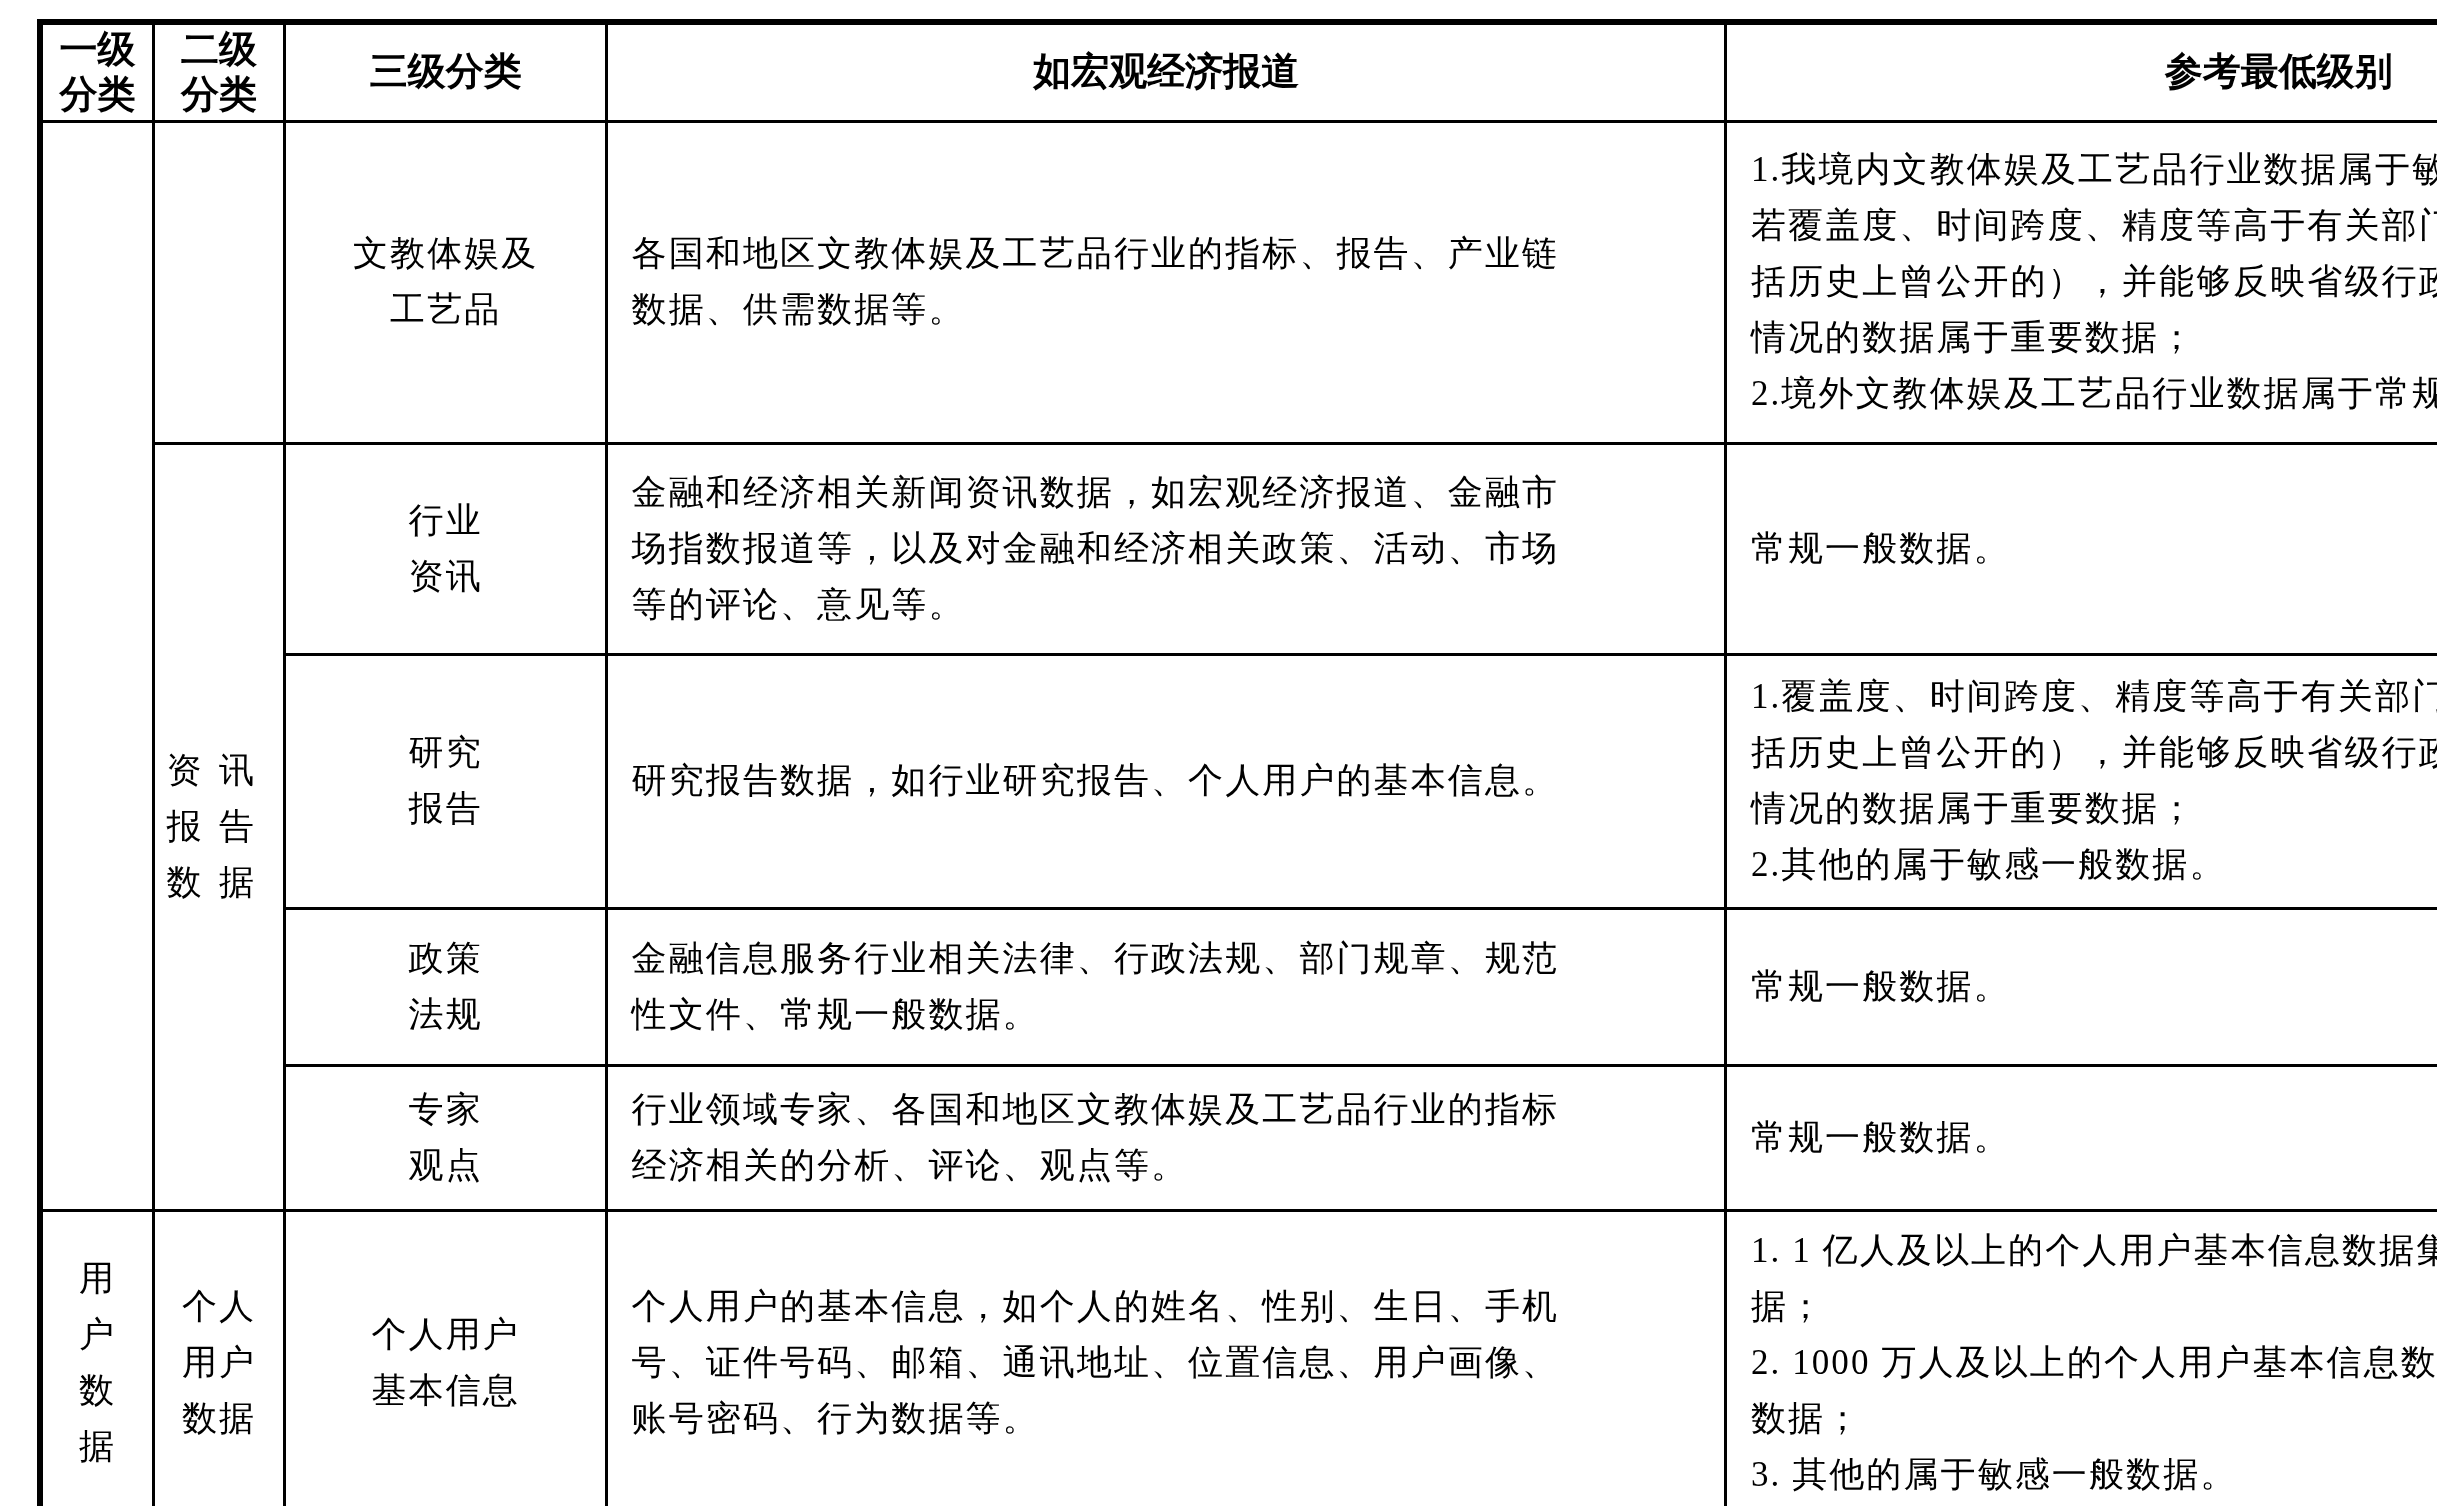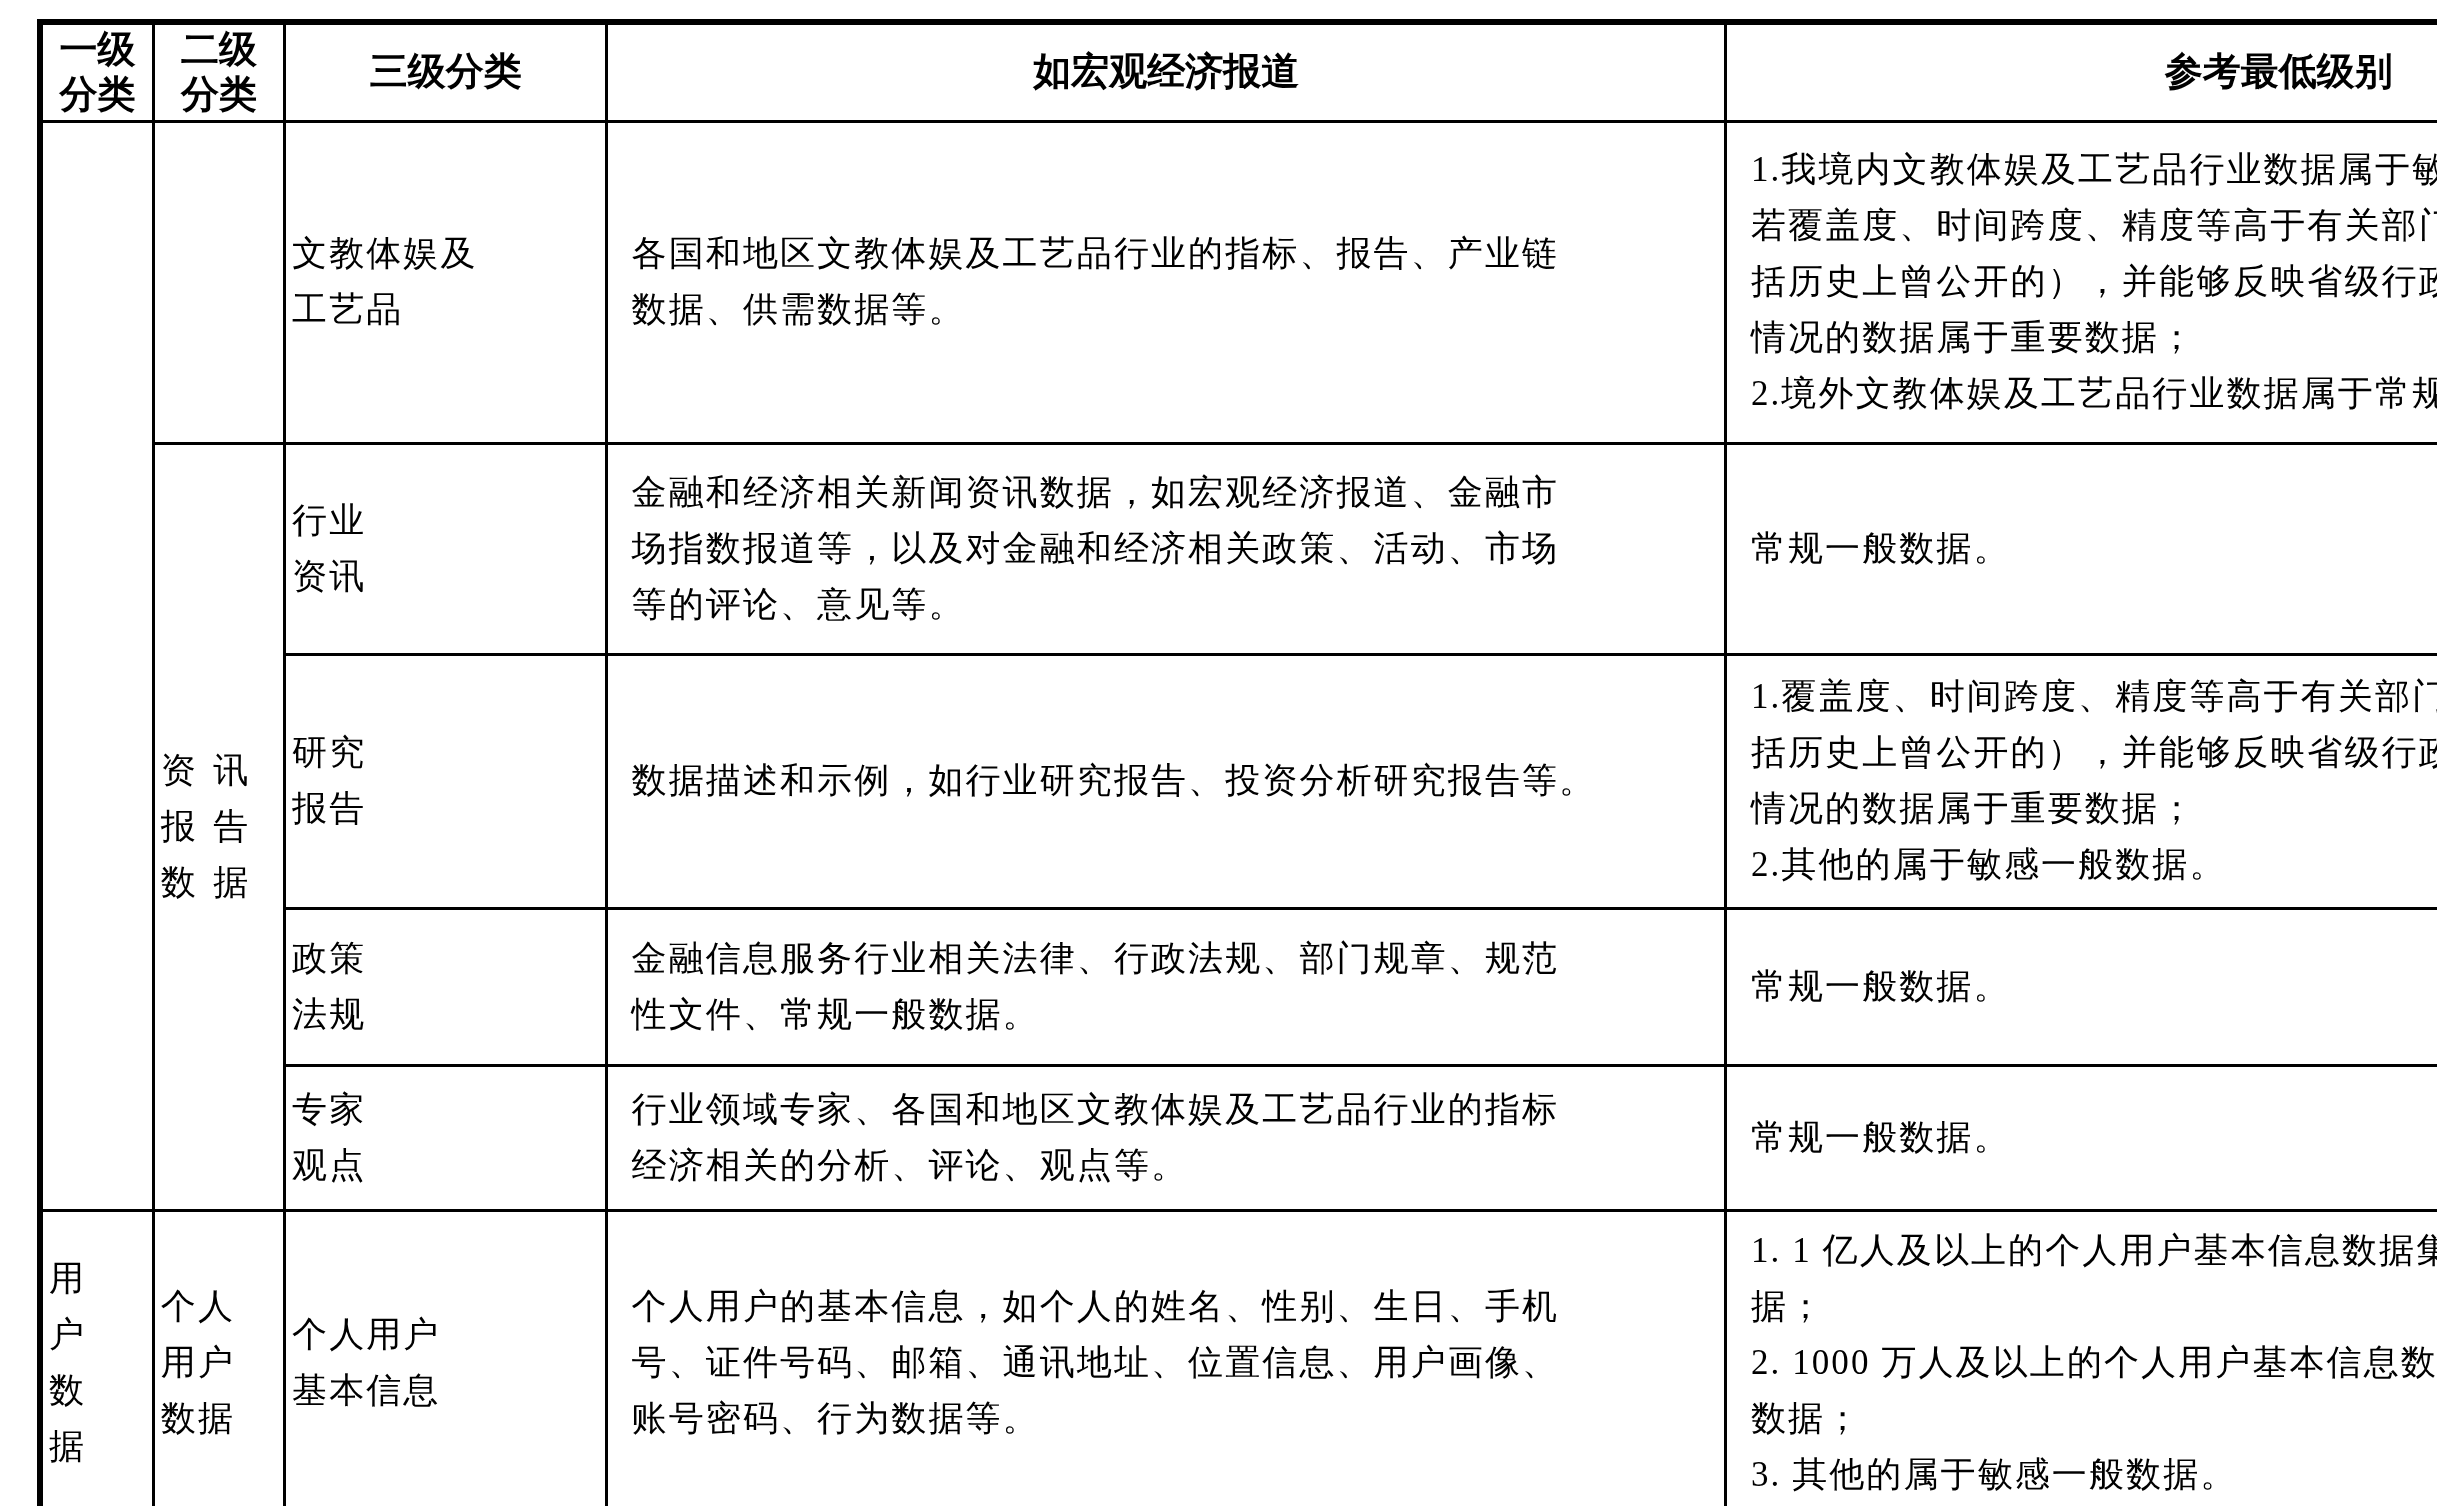--- a/index.html
+++ b/index.html
@@ -33,21 +33,21 @@
     font-size: 38px;
     line-height: 1.2;
     text-align: center;
     padding: 2px 3.9px;
   }
   td {
     font-size: 35px;
     line-height: 1.6;
     letter-spacing: 0.06em;
   }
-  td.cat { text-align: left; padding: 3.9px 5.9px; }
+  td.cat { text-align: center; padding: 3.9px 5.9px; }
   td.desc, td.level { text-align: left; padding: 11.7px 23.4px; }
   td.spread { letter-spacing: 0.5em; }
   tr.hdr { height: 95px; }
   tr.r1 { height: 322px; }
   tr.r2 { height: 211px; }
   tr.r3 { height: 254px; }
   tr.r4 { height: 157px; }
   tr.r5 { height: 145px; }
   tr.r6 { height: 284px; }
 </style>
@@ -93,21 +93,21 @@
         <td class="cat">行业
 资讯</td>
         <td class="desc">金融和经济相关新闻资讯数据，如宏观经济报道、金融市
 场指数报道等，以及对金融和经济相关政策、活动、市场
 等的评论、意见等。</td>
         <td class="level">常规一般数据。</td>
       </tr>
       <tr class="r3">
         <td class="cat">研究
 报告</td>
-        <td class="desc">数据描述和示例，如行业研究报告、投资分析研究报告等。</td>
+        <td class="desc">研究报告数据，如行业研究报告、个人用户的基本信息。</td>
         <td class="level">1.覆盖度、时间跨度、精度等高于有关部门公开发布的（包
 括历史上曾公开的），并能够反映省级行政区及以上范围
 情况的数据属于重要数据；
 2.其他的属于敏感一般数据。</td>
       </tr>
       <tr class="r4">
         <td class="cat">政策
 法规</td>
         <td class="desc">金融信息服务行业相关法律、行政法规、部门规章、规范
 性文件、常规一般数据。</td>

